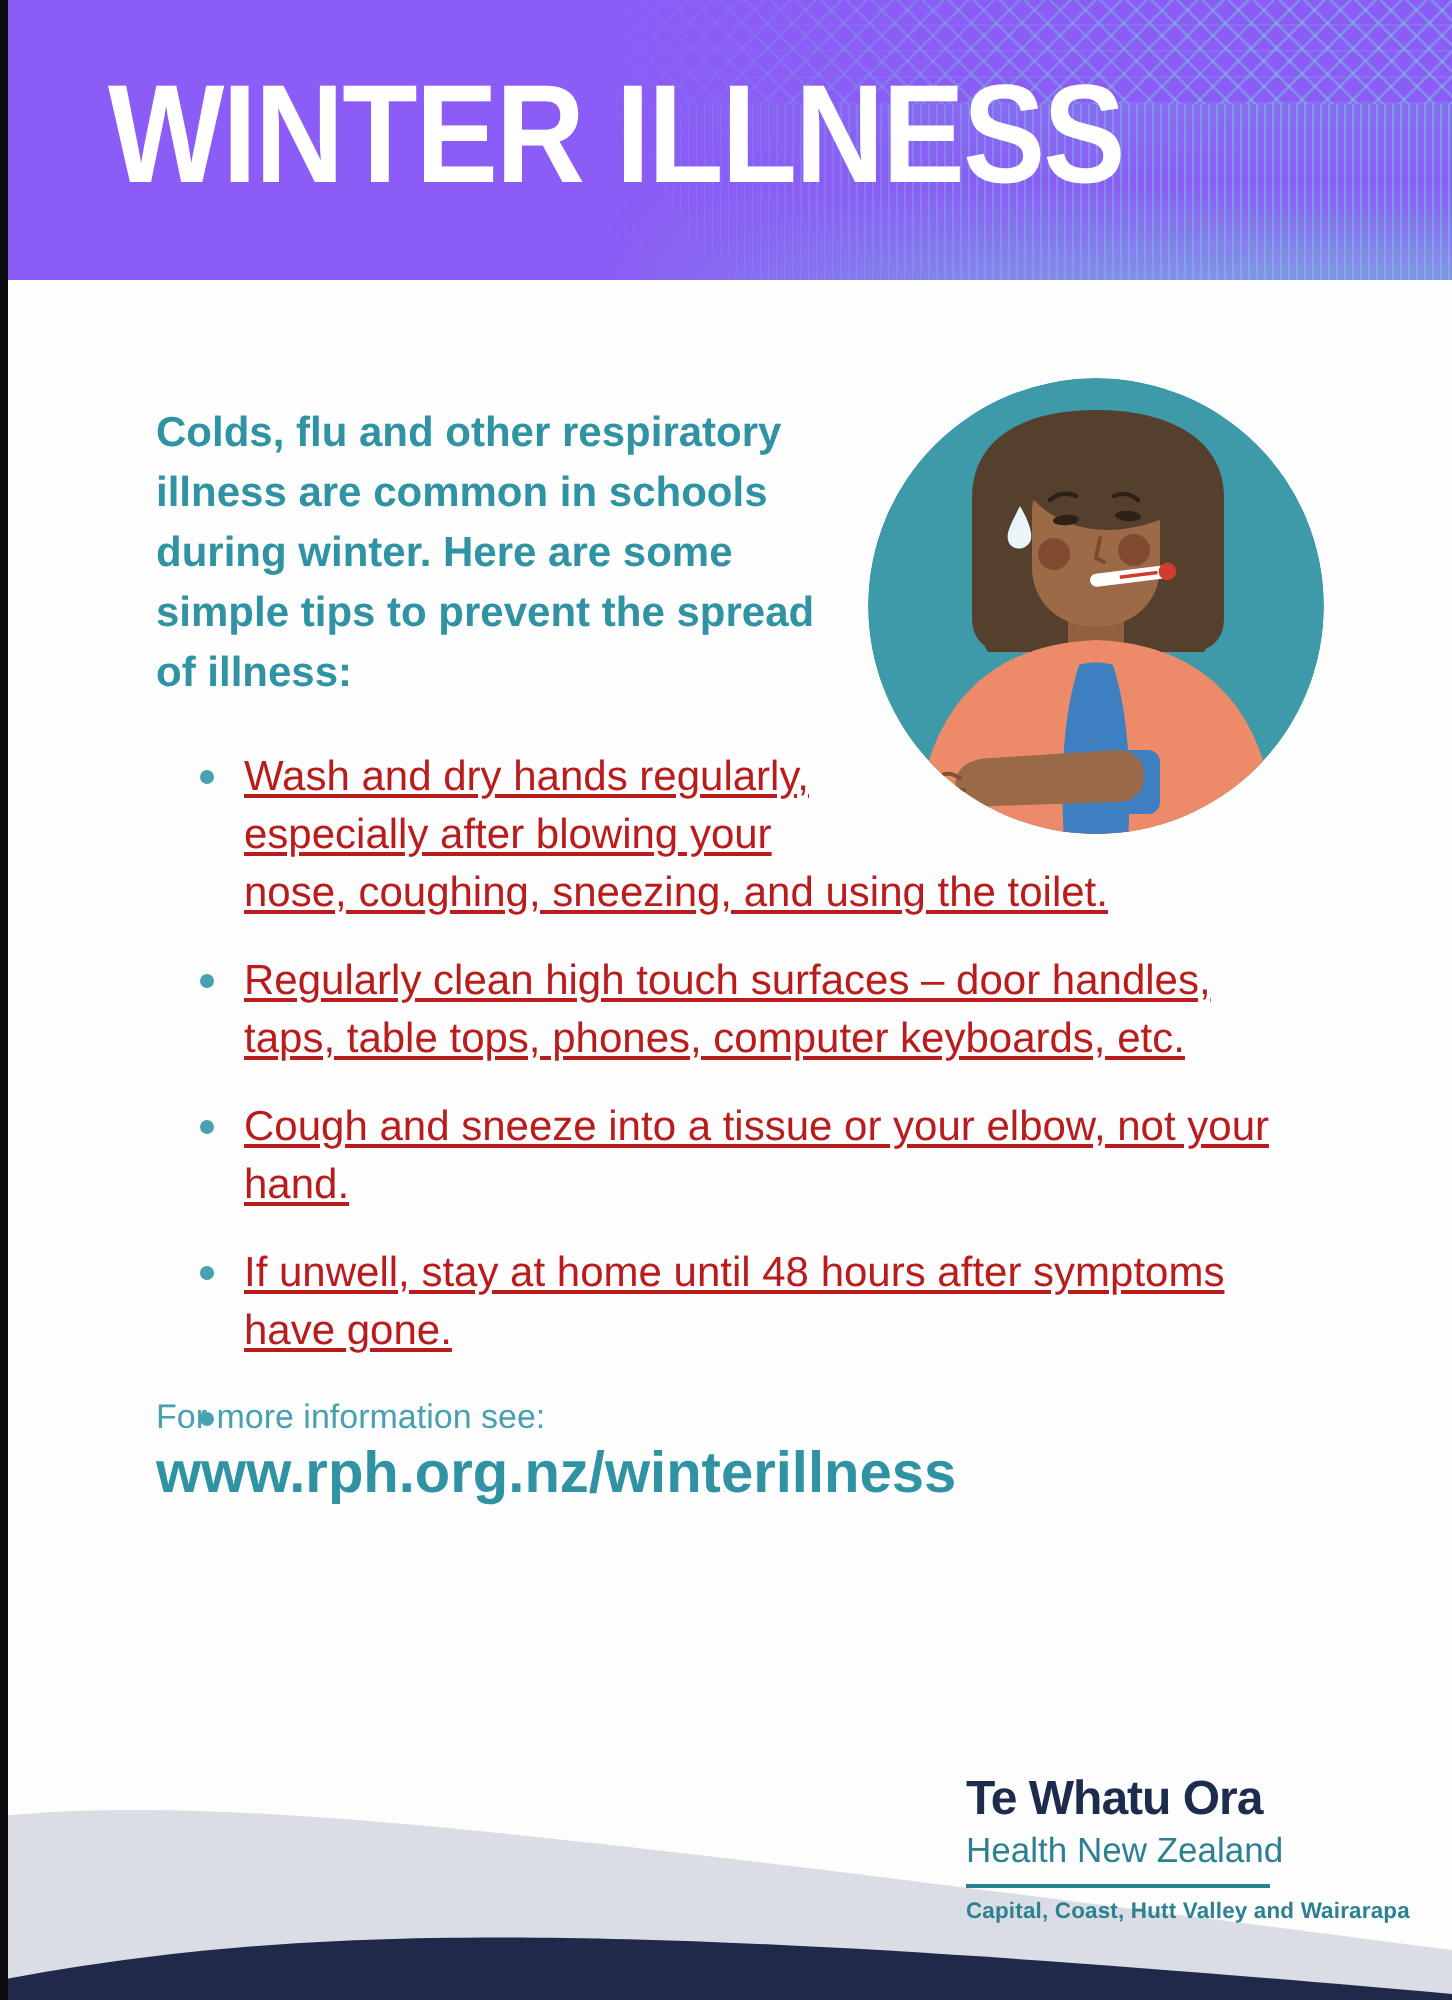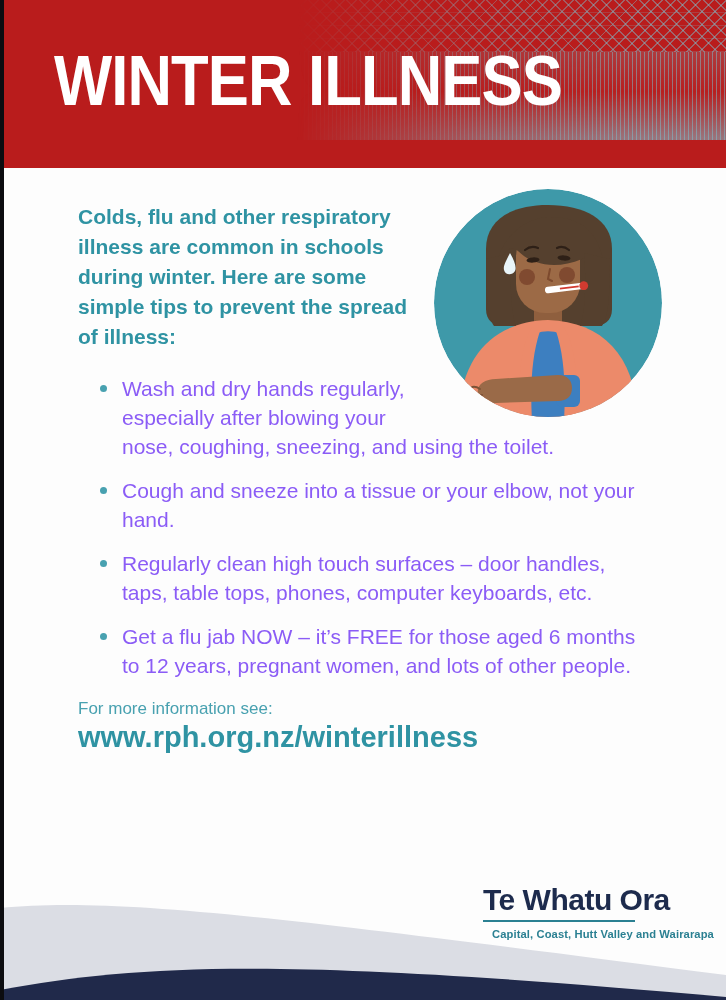--- a/index.html
+++ b/index.html
@@ -6,22 +6,22 @@
   body{
     width:726px;height:1000px;position:relative;overflow:hidden;
     background:#fdfdfd;
     font-family:"Liberation Sans","DejaVu Sans",sans-serif;
   }
   
   .edge-left{position:absolute;left:0;top:0;bottom:0;width:4px;background:#0c0c10;z-index:30;}
 
   
   .header{
-    position:absolute;top:0;left:0;right:0;height:168px;
-    background:#b91c1c;overflow:hidden;z-index:2;
+    position:absolute;top:0;left:0;right:0;height:140px;
+    background:#8b5cf6;overflow:hidden;z-index:2;
   }
   .header-pattern{
     position:absolute;top:0;right:0;width:430px;height:140px;
     -webkit-mask-image:linear-gradient(to right,transparent 0,rgba(0,0,0,.75) 45%,#000 78%);
     mask-image:linear-gradient(to right,transparent 0,rgba(0,0,0,.75) 45%,#000 78%);
   }
   .pattern-diamonds{
     position:absolute;top:0;left:0;right:0;height:52px;
     background-image:
       repeating-linear-gradient(45deg, rgba(122,202,218,.42) 0 1.4px, transparent 1.4px 9px),
@@ -52,51 +52,51 @@
   }
   .intro{
     margin:0;color:#2f93a3;font-weight:bold;
     font-size:21px;line-height:30px;
   }
   ul.tips{
     list-style:none;margin:22px 0 0 0;padding:0 0 0 22px;
   }
   ul.tips li{
     position:relative;padding-left:22px;margin:0 0 15px 0;
-    color:#8b5cf6;font-size:21px;line-height:29px;
+    color:#b91c1c;font-size:21px;line-height:29px;text-decoration:underline;
   }
   ul.tips li .dot{
     position:absolute;left:0;top:11px;width:7px;height:7px;
     border-radius:50%;background:#48a1b0;
   }
   .more-info{margin:12px 0 0 0;}
   .more-info-label{
     margin:0;color:#48a1b0;font-size:17px;line-height:28px;
   }
   .more-info-url{
     margin:0;color:#2f93a3;font-size:29px;line-height:29px;font-weight:bold;
     text-decoration:none;display:inline-block;
   }
 
   
   .curves{position:absolute;left:0;bottom:0;width:726px;height:132px;z-index:3;}
   .logo{
     position:absolute;left:483px;top:886px;z-index:4;width:240px;
   }
   .logo-name{
-    margin:0;color:#1d2b4d;font-size:30px;font-weight:bold;letter-spacing:-.5px;line-height:28px;
+    margin:0;color:#1d2b4d;font-size:24px;font-weight:bold;letter-spacing:-.5px;line-height:28px;
   }
   .logo-sub{
     margin:1px 0 0 0;color:#2b8092;font-size:17.5px;line-height:21px;
   }
   .logo-rule{
     width:152px;height:2px;background:#2b8092;margin:6px 0 5px 0;
   }
   .logo-region{
-    margin:0;color:#2b8092;font-size:11.2px;font-weight:bold;line-height:14px;letter-spacing:.1px;text-align:center;
+    margin:0;color:#2b8092;font-size:11.2px;font-weight:bold;line-height:14px;letter-spacing:.1px;
   }
 </style>
 </head>
 <body>
 
 <div class="edge-left"></div>
 
 <header class="header">
   <div class="header-pattern">
     <div class="pattern-diamonds"></div>
@@ -159,33 +159,35 @@
 
         <path d="M76,64 C72,72 69,77 70,81 C71,86 78,87 81,82 C83,78 80,71 76,64 Z" fill="#e9f5f9"></path>
       </g>
     </svg>
   </div>
 
   <p class="intro">Colds, flu and other respiratory illness are common in schools during winter. Here are some simple tips to prevent the spread of illness:</p>
 
   <ul class="tips">
     <li><span class="dot"></span><span>Wash and dry hands regularly,  especially after blowing your nose, coughing, sneezing, and using the toilet.</span></li>
+    <li><span class="dot"></span><span>Regularly clean high touch surfaces – door handles, taps, table tops, phones, computer keyboards, etc.</span></li>
     <li><span class="dot"></span><span>Cough and sneeze into a tissue or your elbow, not your hand.</span></li>
-    <li><span class="dot"></span><span>Regularly clean high touch surfaces – door handles, taps, table tops, phones, computer keyboards, etc.</span></li>
-    <li><span class="dot"></span><span>Get a flu jab NOW – it’s FREE for those aged 6 months to 12 years, pregnant women, and lots of other people.</span></li>
+    <li><span class="dot"></span><span>If unwell, stay at home until 48 hours after symptoms have gone.</span></li>
+    <li><span class="dot"></span></li>
   </ul>
 
   <div class="more-info">
     <p class="more-info-label">For more information see:</p>
     <a class="more-info-url">www.rph.org.nz/winterillness</a>
   </div>
 </main>
 
 <svg class="curves" viewBox="0 0 726 132" preserveAspectRatio="none">
   <path d="M0,40 C120,28 300,52 726,107 L726,132 L0,132 Z" fill="#dbdde4"></path>
   <path d="M0,122 C150,94 300,91 726,129 L726,132 L0,132 Z" fill="#20294a"></path>
 </svg>
 
 <div class="logo">
   <p class="logo-name">Te Whatu Ora</p>
+  <p class="logo-sub">Health New Zealand</p>
   <div class="logo-rule"></div>
   <p class="logo-region">Capital, Coast, Hutt Valley and Wairarapa</p>
 </div>
 
 </body></html>

